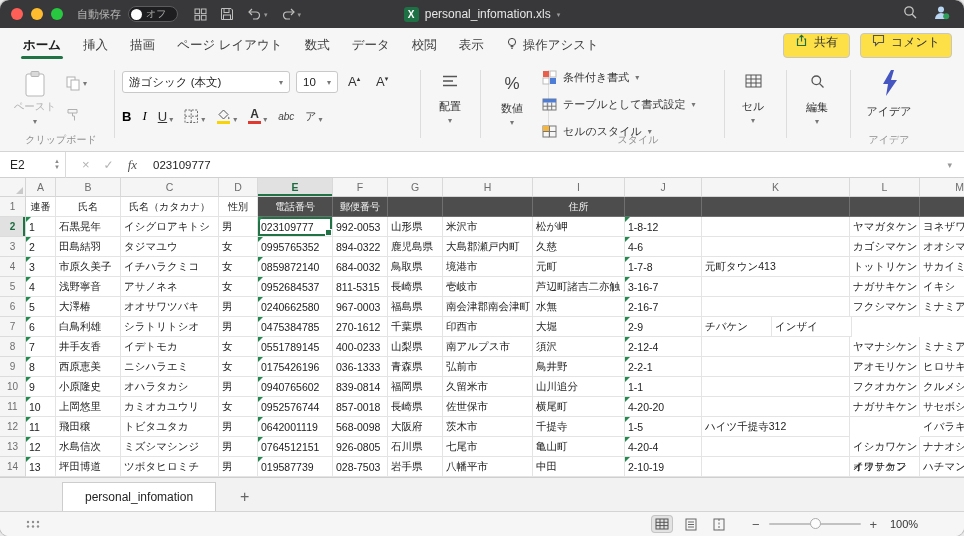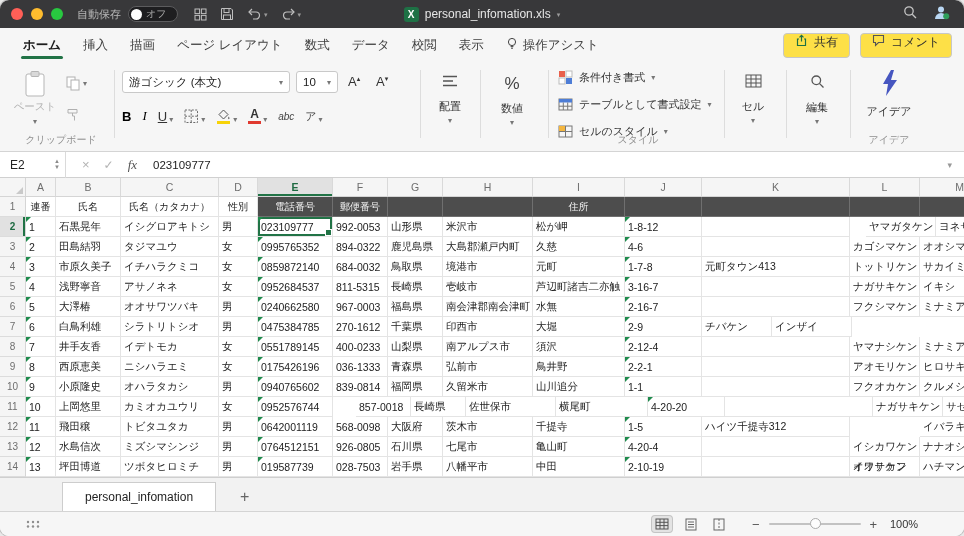--- a/index.html
+++ b/index.html
@@ -45,21 +45,21 @@
   .fmt-row{position:absolute;left:122px;top:42px;display:flex;align-items:center;gap:11px;height:24px}
   .fb{display:flex;align-items:end;gap:2px;color:#333}
   .b-b{font-weight:700;font-size:13px}
   .b-i{font-style:italic;font-family:"Liberation Serif",serif;font-size:13px}
   .b-u{text-decoration:underline;font-size:13px}
   .colorbar{display:inline-block;width:13px;height:3px;margin-top:1px}
   .stack{display:flex;flex-direction:column;align-items:center;line-height:12px}
   .vgroup{position:absolute;text-align:center;top:12px}
   .vgroup .vlabel{font-size:11px;color:#333;margin-top:7px}
   .vgroup .chev{display:block;color:#777;font-size:8px;margin-top:2px}
-  .style-btn{position:absolute;left:558px;display:flex;align-items:center;gap:6px;font-size:11px;color:#333}
+  .style-btn{position:absolute;left:542px;display:flex;align-items:center;gap:6px;font-size:11px;color:#333}
   .chev{color:#777;font-size:8px}
   .ideas-grp{position:absolute;left:858px;top:8px;width:62px;text-align:center}
   .ideas-grp .vlabel{font-size:11px;color:#333;margin-top:4px}
 
   
   .formulabar{position:absolute;top:152px;left:0;right:0;height:26px;background:#fff;border-bottom:1px solid #d0d0d0;display:flex;align-items:center}
   .namebox{width:66px;height:26px;display:flex;align-items:center;padding-left:10px;font-size:12px;color:#222;border-right:1px solid #dadada;position:relative}
   .stepper{position:absolute;right:5px;top:6px;display:flex;flex-direction:column;font-size:6px;line-height:6px;color:#8a8a8a}
   .fx-x{color:#b3b3b3;font-size:13px;margin-left:16px}
   .fx-check{color:#b3b3b3;font-size:12px;margin-left:14px}
@@ -465,21 +465,21 @@
           <div class="cell" style="width: 65px;">石黒晃年</div>
           <div class="cell" style="width: 98px;">イシグロアキトシ</div>
           <div class="cell" style="width: 39px;">男</div>
           <div class="cell err active" style="width: 75px;">023109777</div>
           <div class="cell" style="width: 55px;">992-0053</div>
           <div class="cell" style="width: 55px;">山形県</div>
           <div class="cell" style="width: 90px;">米沢市</div>
           <div class="cell" style="width: 92px;">松が岬</div>
           <div class="cell err" style="width: 77px;">1-8-12</div>
           <div class="cell" style="width: 148px;"></div>
-          <div class="cell" style="width: 70px; margin-left: 16px;">ヤマガタケン</div>
+          <div class="cell" style="width: 70px;">ヤマガタケン</div>
           <div class="cell" style="width: 80px;">ヨネザワ</div>
         </div>
         <div class="grow">
           <div class="rownum">3</div>
           <div class="cell err" style="width: 30px;">2</div>
           <div class="cell" style="width: 65px;">田島結羽</div>
           <div class="cell" style="width: 98px;">タジマユウ</div>
           <div class="cell" style="width: 39px;">女</div>
           <div class="cell err" style="width: 75px;">0995765352</div>
           <div class="cell" style="width: 55px;">894-0322</div>
@@ -602,21 +602,21 @@
           <div class="cell" style="width: 70px;">フクオカケン</div>
           <div class="cell" style="width: 80px;">クルメシ</div>
         </div>
         <div class="grow">
           <div class="rownum">11</div>
           <div class="cell err" style="width: 30px;">10</div>
           <div class="cell" style="width: 65px;">上岡悠里</div>
           <div class="cell" style="width: 98px;">カミオカユウリ</div>
           <div class="cell" style="width: 39px;">女</div>
           <div class="cell err" style="width: 75px;">0952576744</div>
-          <div class="cell" style="width: 55px; margin-left: 23px;">857-0018</div>
+          <div class="cell" style="width: 55px;">857-0018</div>
           <div class="cell" style="width: 55px;">長崎県</div>
           <div class="cell" style="width: 90px;">佐世保市</div>
           <div class="cell" style="width: 92px;">横尾町</div>
           <div class="cell err" style="width: 77px;">4-20-20</div>
           <div class="cell" style="width: 148px;"></div>
           <div class="cell" style="width: 70px;">ナガサキケン</div>
           <div class="cell" style="width: 80px;">サセボシ</div>
         </div>
         <div class="grow">
           <div class="rownum">12</div>

